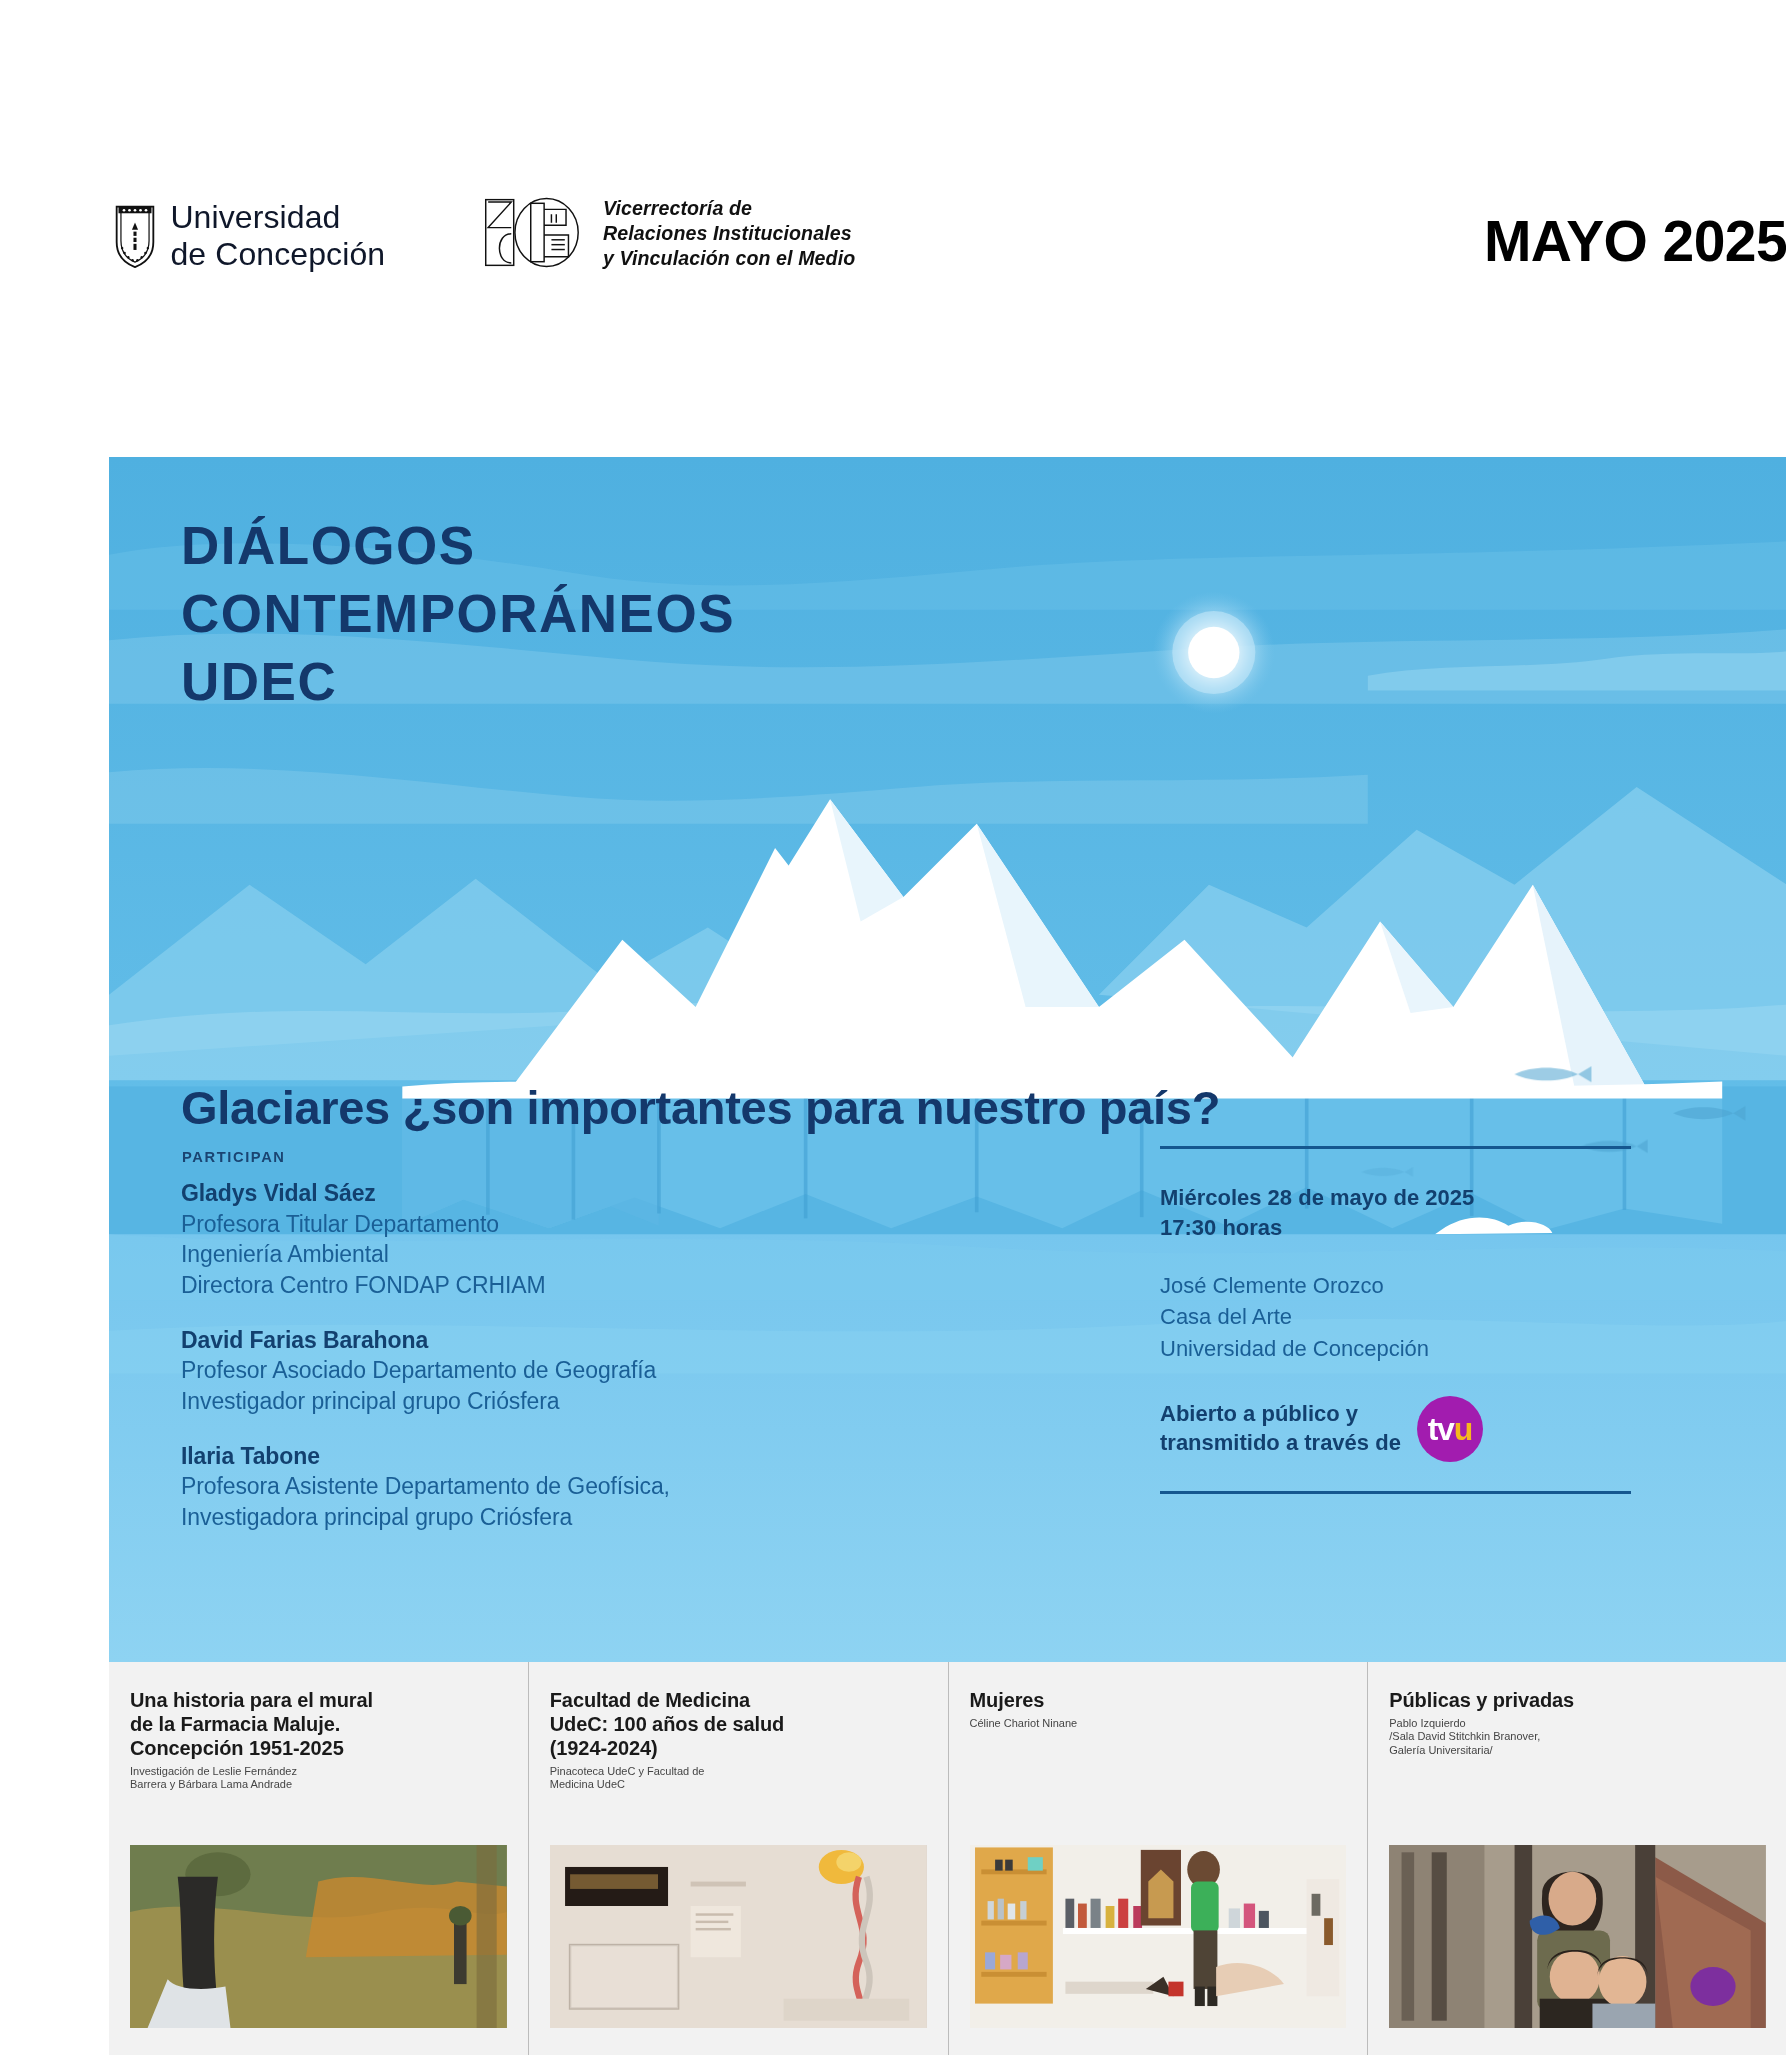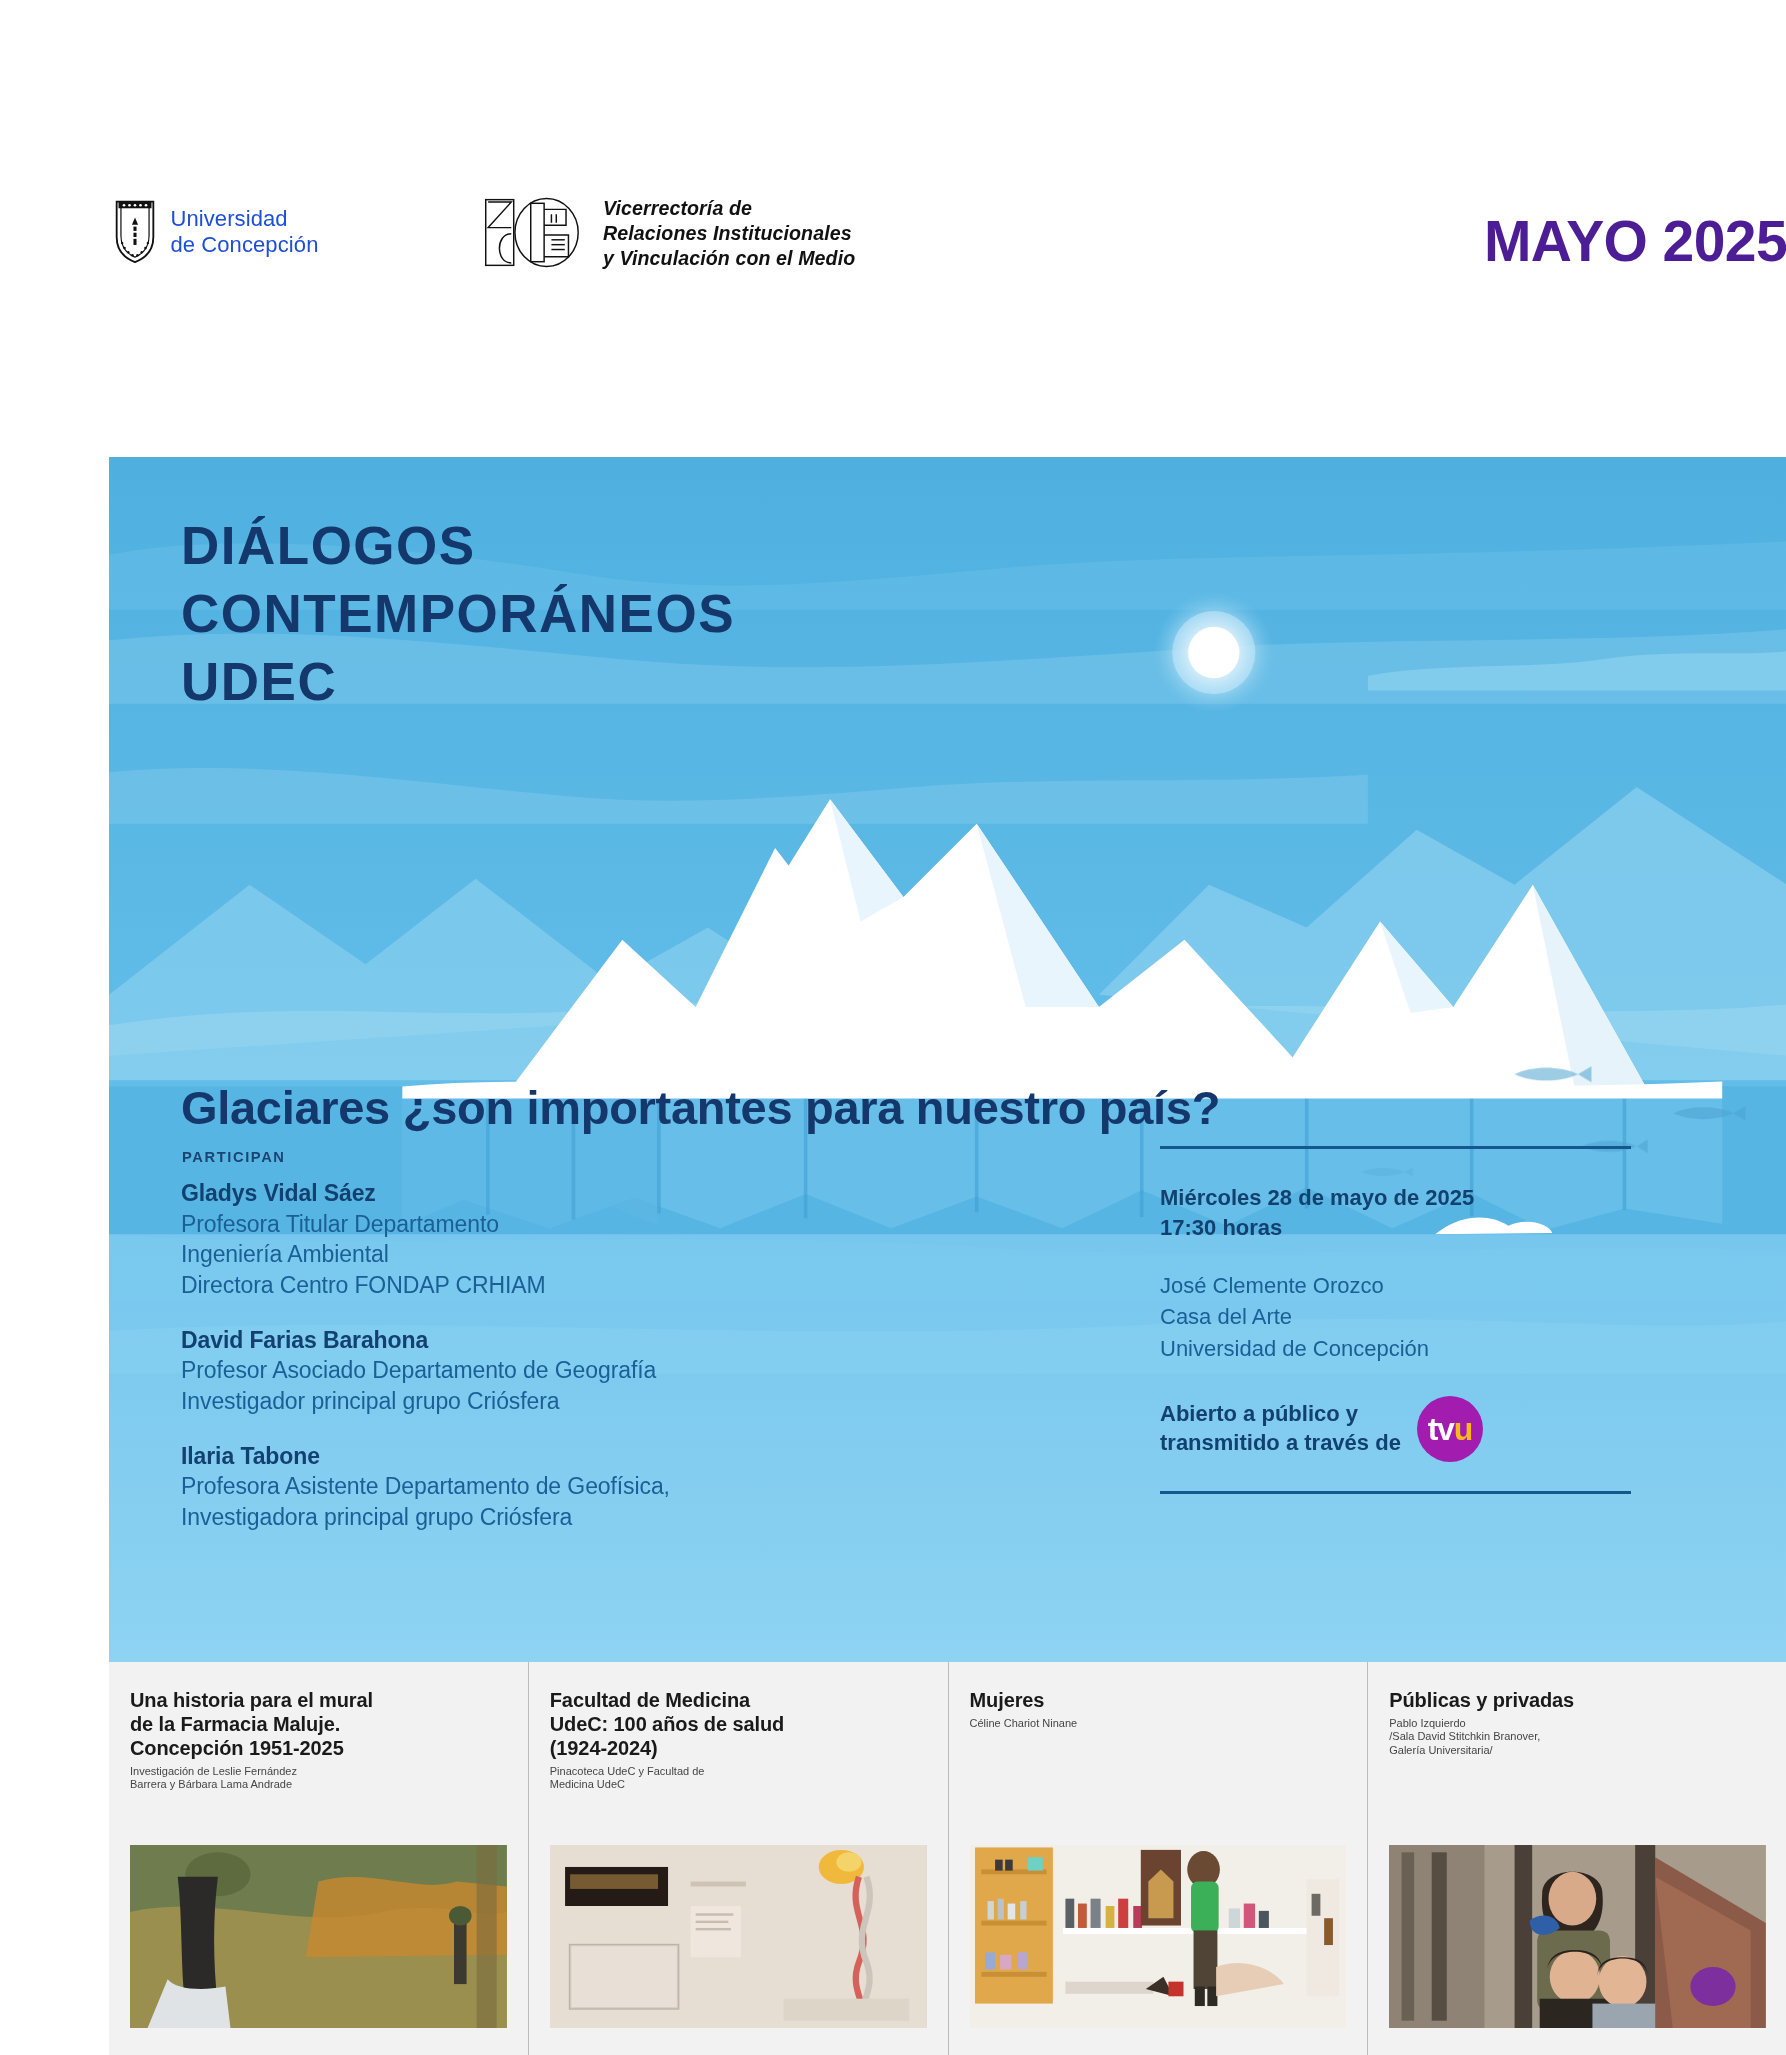--- a/index.html
+++ b/index.html
@@ -7,29 +7,29 @@
     width:1787px;height:2056px;position:relative;overflow:hidden;
     font-family:"Liberation Sans",sans-serif;
     -webkit-font-smoothing:antialiased;
   }
 
   
   #header{position:absolute;left:0;top:0;width:1787px;height:428px;background:#fff;}
   .logo-udec{position:absolute;left:113px;top:199px;display:flex;align-items:center;gap:13.4px;}
   .shield{width:44px;height:65px;position:relative;}
   .shield svg{display:block;}
-  .udec-text{font-size:22px;line-height:1.16;color:#1d4ed8;font-weight:400;letter-spacing:0.1px;}
+  .udec-text{font-size:32px;line-height:1.16;color:#0f172a;font-weight:400;letter-spacing:0.1px;}
 
   .logo-vrim{position:absolute;left:483px;top:196px;display:flex;align-items:flex-start;gap:16px;font-style:italic;}
   .vrim-mark{width:104px;height:73px;}
   .vrim-text{font-size:19.6px;line-height:1.27;color:#111;font-weight:700;letter-spacing:0.1px;}
 
   #month-year{
     position:absolute;right:0px;top:208px;
-    font-size:57px;font-weight:700;letter-spacing:-0.6px;color:#4c1d95;
+    font-size:57px;font-weight:700;letter-spacing:-0.6px;color:#000000;
     white-space:nowrap;
   }
 
   
   #banner{
     position:absolute;left:109px;top:457px;width:1678px;height:1205px;
     overflow:hidden;background:#57b5e3;
   }
   #banner-svg{position:absolute;left:0;top:0;}
 

